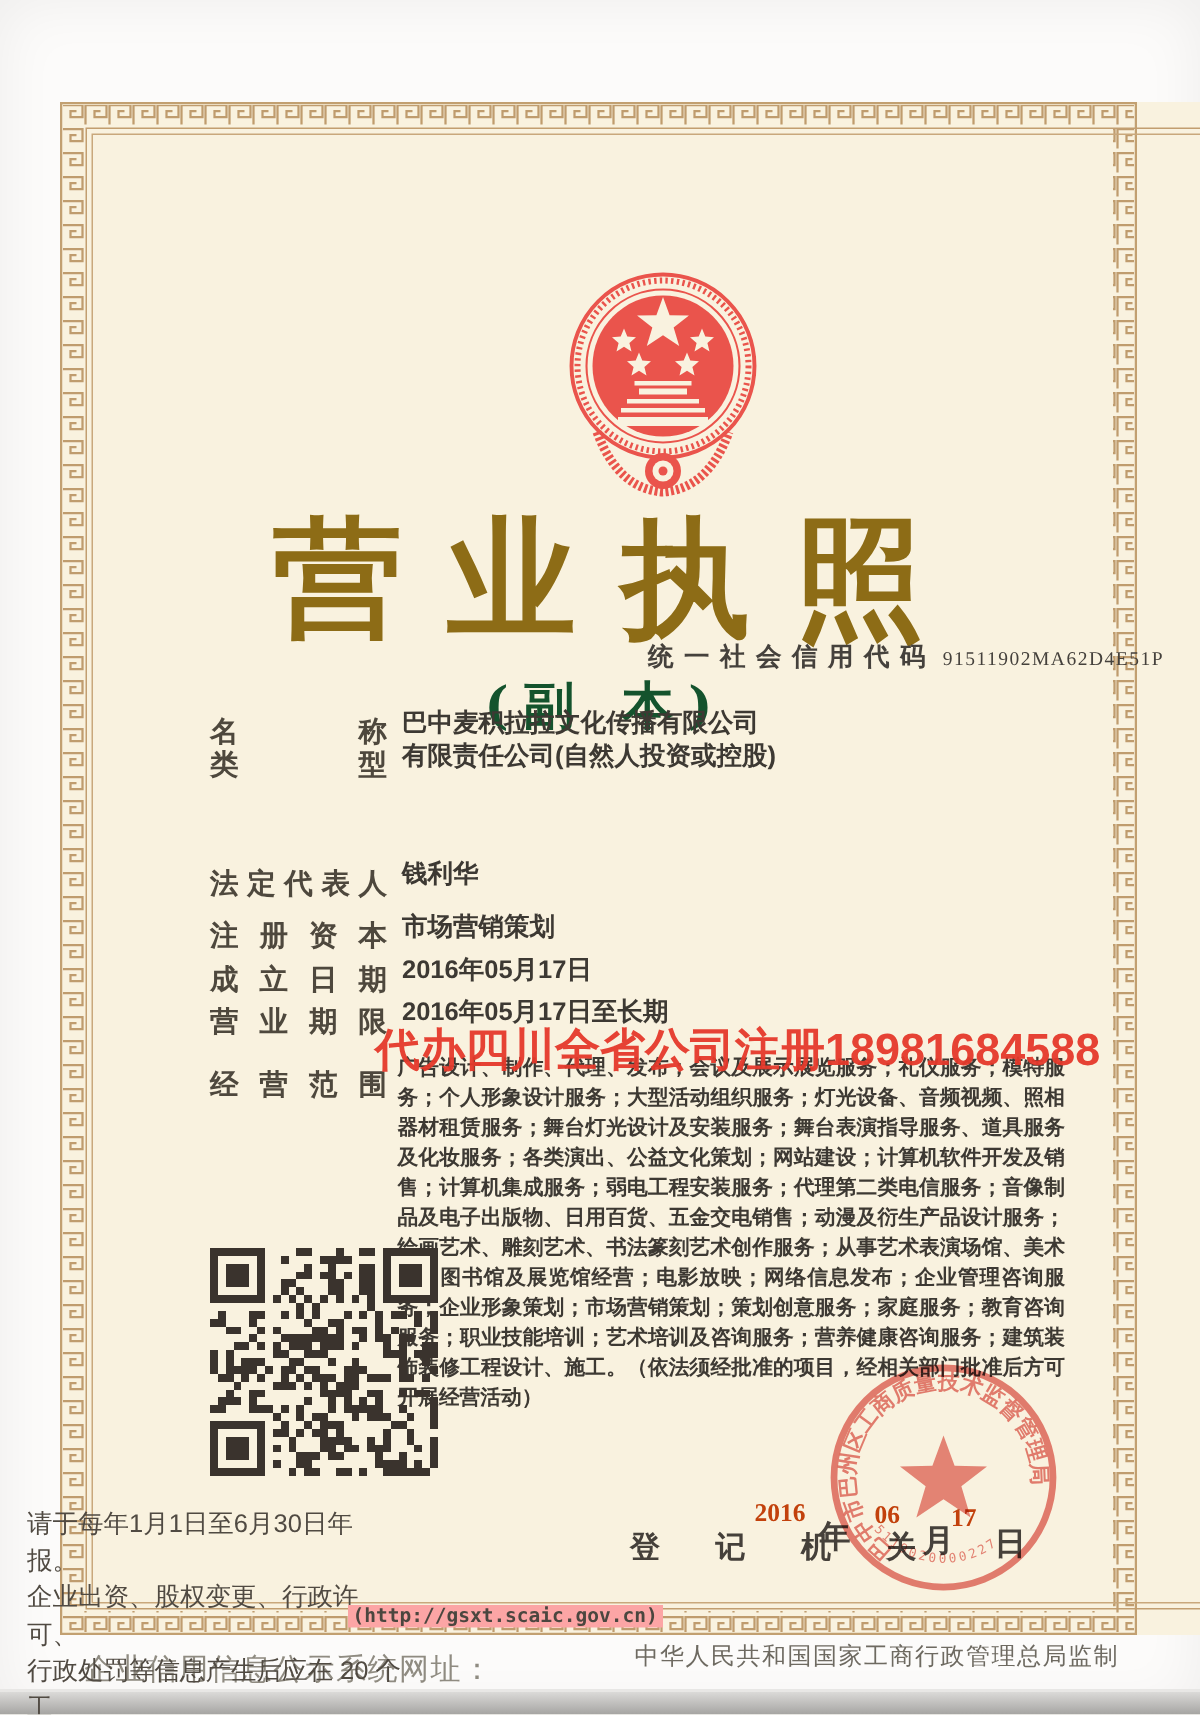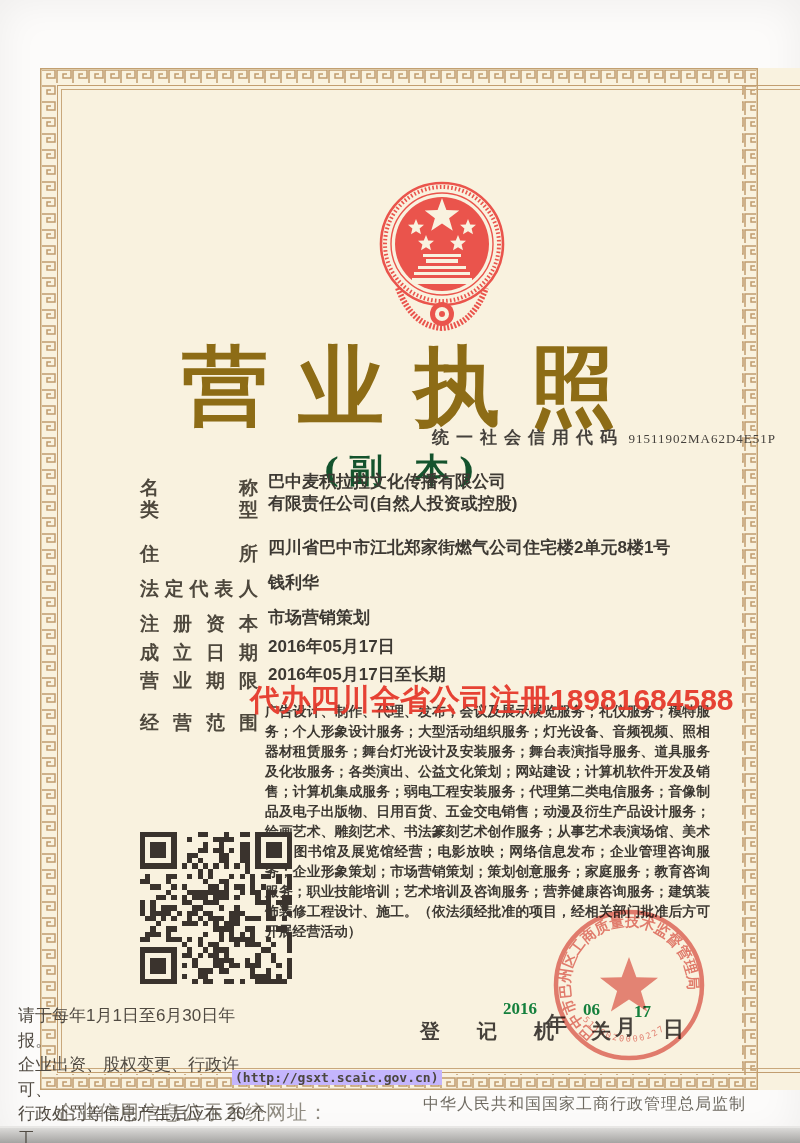--- a/index.html
+++ b/index.html
@@ -31,30 +31,30 @@
   .scope{position:absolute;left:225px;top:634px;width:445px;font-weight:700;font-size:13.8px;
       line-height:20px;color:#3d3933;text-align:justify;}
   
   .watermark{position:absolute;left:210px;top:596px;z-index:6;color:#e5392b;font-size:30px;
       font-weight:700;white-space:nowrap;letter-spacing:0px;opacity:.95;margin-top:16px;}
   
   .qr{position:absolute;left:100px;top:764px;width:152px;height:152px;}
   
   .reg-label{position:absolute;left:380px;top:950px;font-family:"DejaVu Serif",serif;font-weight:700;
       font-size:20px;letter-spacing:15px;color:#45403a;white-space:nowrap;}
-  .dt{position:absolute;color:#15803d;white-space:nowrap;z-index:4;}
+  .dt{position:absolute;color:#c2410c;white-space:nowrap;z-index:4;}
   .dt.num{font-family:"Liberation Serif",serif;font-size:17px;font-weight:700;}
   .dt.cjk{font-family:"DejaVu Serif",serif;font-size:21px;font-weight:700;color:#46413b;}
   
   .seal{position:absolute;left:549px;top:905px;width:160px;height:160px;z-index:5;
         mix-blend-mode:multiply;opacity:.88;}
   
   .annual{position:absolute;left:18px;top:1004px;width:250px;font-size:17px;line-height:24.5px;
         color:#504a42;z-index:7;}
-  .url-box{position:absolute;left:232px;top:1070px;z-index:7;background:#c4b5fd;padding:0 3px;
+  .url-box{position:absolute;left:232px;top:1070px;z-index:7;background:#fca5a5;padding:0 3px;
         font-family:"DejaVu Sans Mono",monospace;font-weight:700;font-size:13px;color:#4b463f;white-space:nowrap;}
   .site-label{position:absolute;left:56px;top:1099px;font-size:20px;color:#8f8b81;letter-spacing:1px;}
   .publisher{position:absolute;right:54px;top:1094px;font-size:16px;color:#6e6a61;letter-spacing:1px;}
   .scan-edge{position:absolute;left:0;right:0;bottom:0;height:15px;
         background:linear-gradient(#dbdad8,#a5a4a2);}
   .scan-line{position:absolute;left:0;right:0;bottom:15px;height:2px;background:#e8e7e5;}
 </style>
 </head>
 <body>
 
@@ -107,24 +107,20 @@
       <span class="ccode">91511902MA62D4E51P</span>
     </div>
 
     <div class="frow" style="left:100px;top:407px;">
       <div class="fl">名称</div>
       <div class="fv">巴中麦积拉拉文化传播有限公司</div>
     </div>
     <div class="frow" style="left:100px;top:429px;">
       <div class="fl">类型</div>
       <div class="fv">有限责任公司(自然人投资或控股)</div>
-    </div>
-    <div class="frow" style="left:100px;top:473px;">
-      <div class="fl">住所</div>
-      <div class="fv">四川省巴中市江北郑家街燃气公司住宅楼2单元8楼1号</div>
     </div>
     <div class="frow" style="left:100px;top:508px;">
       <div class="fl">法定代表人</div>
       <div class="fv">钱利华</div>
     </div>
     <div class="frow" style="left:100px;top:543px;">
       <div class="fl">注册资本</div>
       <div class="fv">市场营销策划</div>
     </div>
     <div class="frow" style="left:100px;top:572px;">

